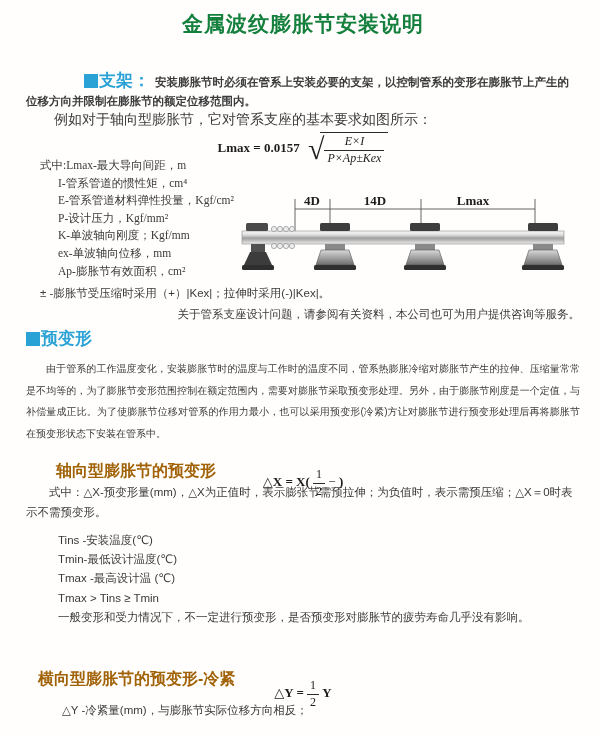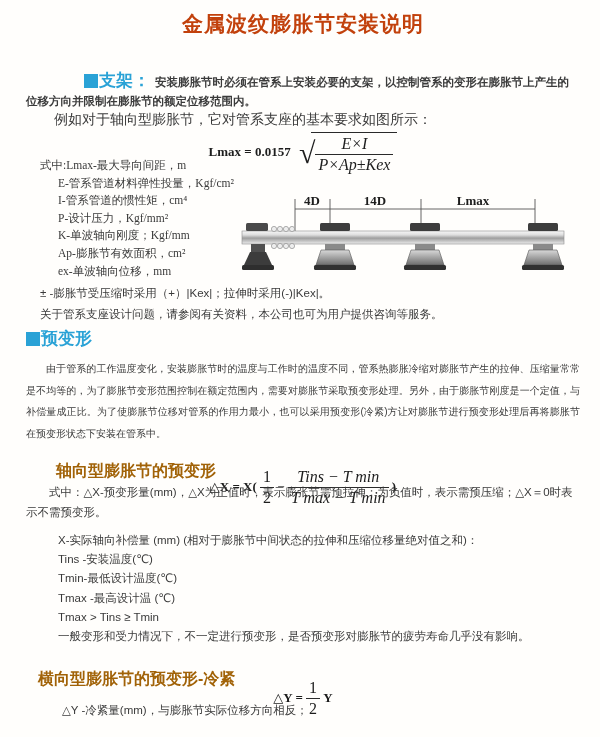--- a/index.html
+++ b/index.html
@@ -8,21 +8,21 @@
     width:600px; height:737px; overflow:hidden; position:relative;
     background:#fffefc;
     font-family:"Liberation Sans","DejaVu Sans",sans-serif;
     color:#3a3a3a;
   }
   .abs { position:absolute; left:26px; right:20px; }
 
   
   .doc-title {
     top:10px; text-align:center; font-size:21px; font-weight:bold;
-    color:#c2410c; letter-spacing:1px; margin:0;
+    color:#15803d; letter-spacing:1px; margin:0;
   }
 
   
   .marker {
     display:inline-block; width:14px; height:14px; background:#2aa2d6;
     vertical-align:-2px; margin-right:1px;
   }
   .blue-head { color:#2aa2d6; font-weight:bold; font-size:17px; }
 
   
@@ -33,34 +33,34 @@
 
   
   .formula-block {
     text-align:center; font-family:"Liberation Serif","DejaVu Serif",serif;
     font-size:13px; color:#1d1d1d;margin-top:16px;
   }
   .b-lmaxf { top:116px; }
   .f-bold { font-weight:bold; }
   .it { font-style:italic; }
   .frac { display:inline-block; vertical-align:middle; text-align:center;
-    line-height:1.15; font-size:16px;font-family:Liberation Serif, serif; }
+    line-height:1.15; font-size:12px;font-family:Liberation Serif, serif; }
   .frac .fnum { display:block; border-bottom:1px solid #2a2a2a; padding:0 3px 1px; }
   .frac .fden { display:block; padding:1px 3px 0; }
   .sqrt { display:inline-flex; align-items:center; vertical-align:middle; margin-left:5px; }
   .sqrt-glyph { font-size:30px; line-height:30px; font-weight:400; }
   .sqrt-body { border-top:1.4px solid #2a2a2a; margin-left:-4px; padding:2px 4px 0; }
   .sqrt .frac .fnum { border-bottom:1px solid #2a2a2a; }
 
   
   .b-flist { top:157px; font-size:11.5px; line-height:17.6px;font-family:Liberation Serif, serif; }
   .b-flist .lead { margin-left:14px; }
   .b-flist .sub  { margin-left:32px; }
   .b-pm { top:283px; font-size:11.5px; line-height:20px; margin-left:14px; }
-  .b-service { top:304px; font-size:11.5px; line-height:20px; margin-left:14px; }
+  .b-service { top:304px; font-size:11.5px; line-height:20px; margin-left:14px;text-align:right; }
 
   
   .b-preform-head { top:327px; }
   .b-preform-body { top:348px; font-size:10px; line-height:21.5px;
     text-indent:2em; text-align:justify; }
 
   
   .sub-head { color:#a16207; font-weight:bold; font-size:16px;margin-top:32px; }
   .b-axial-head { top:429px; margin-left:30px; }
   .b-axial-f { top:452px; }
@@ -100,26 +100,26 @@
         <span class="frac it">
           <span class="fnum">E×I</span>
           <span class="fden">P×Ap±Kex</span>
         </span>
       </span>
     </span>
   </div>
 
   <div class="abs b-flist">
     <div class="lead">式中:Lmax-最大导向间距，m</div>
+    <div class="sub">I-管系管道的惯性矩，cm⁴</div>
     <div class="sub">E-管系管道材料弹性投量，Kgf/cm²</div>
-    <div class="sub">I-管系管道的惯性矩，cm⁴</div>
     <div class="sub">P-设计压力，Kgf/mm²</div>
     <div class="sub">K-单波轴向刚度；Kgf/mm</div>
+    <div class="sub">ex-单波轴向位移，mm</div>
     <div class="sub">Ap-膨胀节有效面积，cm²</div>
-    <div class="sub">ex-单波轴向位移，mm</div>
   </div>
 
   <div class="abs b-diagram">
     <svg width="336" height="100" viewBox="0 0 336 100">
       <defs>
         <linearGradient id="pipeGrad" x1="0" y1="0" x2="0" y2="1">
           <stop offset="0%" stop-color="#f7f7f7"></stop>
           <stop offset="30%" stop-color="#dedede"></stop>
           <stop offset="55%" stop-color="#9e9e9e"></stop>
           <stop offset="80%" stop-color="#c9c9c9"></stop>
@@ -194,31 +194,26 @@
 
   <div class="abs b-axial-head sub-head">轴向型膨胀节的预变形</div>
 
   <div class="abs b-axial-f formula-block">
     <span class="f-bold">△X = X(</span>
     <span class="frac">
       <span class="fnum">1</span>
       <span class="fden">2</span>
     </span>
     <span>−</span>
-    <span class="frac it">
-      <span class="fnum">Tins − T min</span>
-      <span class="fden">T max − T min</span>
-    </span>
     <span class="f-bold">)</span>
   </div>
 
   <div class="abs b-axial-explain">式中：△X-预变形量(mm)，△X为正值时，表示膨张节需预拉伸；为负值时，表示需预压缩；△X＝0时表示不需预变形。</div>
 
   <div class="abs b-axial-defs">
-    <div class="sub">X-实际轴向补偿量 (mm) (相对于膨胀节中间状态的拉伸和压缩位移量绝对值之和)：</div>
     <div class="sub">Tins -安装温度(℃)</div>
     <div class="sub">Tmin-最低设计温度(℃)</div>
     <div class="sub">Tmax -最高设计温 (℃)</div>
     <div class="sub">Tmax &gt; Tins ≥ Tmin</div>
     <div class="sub">一般变形和受力情况下，不一定进行预变形，是否预变形对膨胀节的疲劳寿命几乎没有影响。</div>
   </div>
 
   <div class="abs b-lateral-head sub-head">横向型膨胀节的预变形-冷紧</div>
 
   <div class="abs b-lateral-f formula-block">

